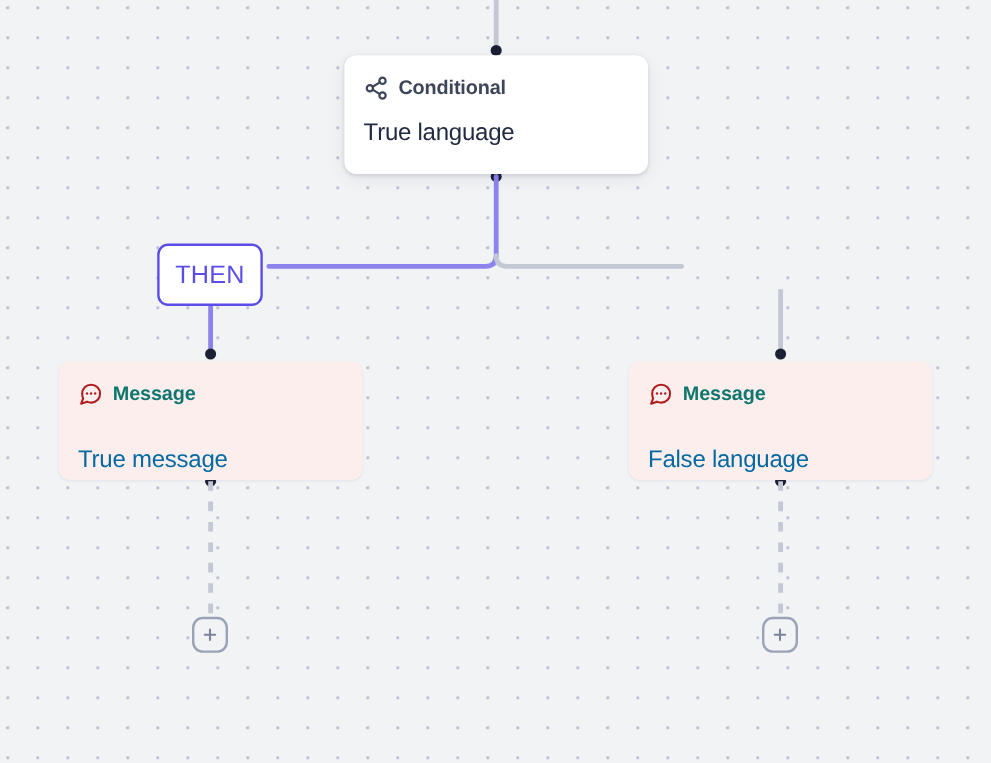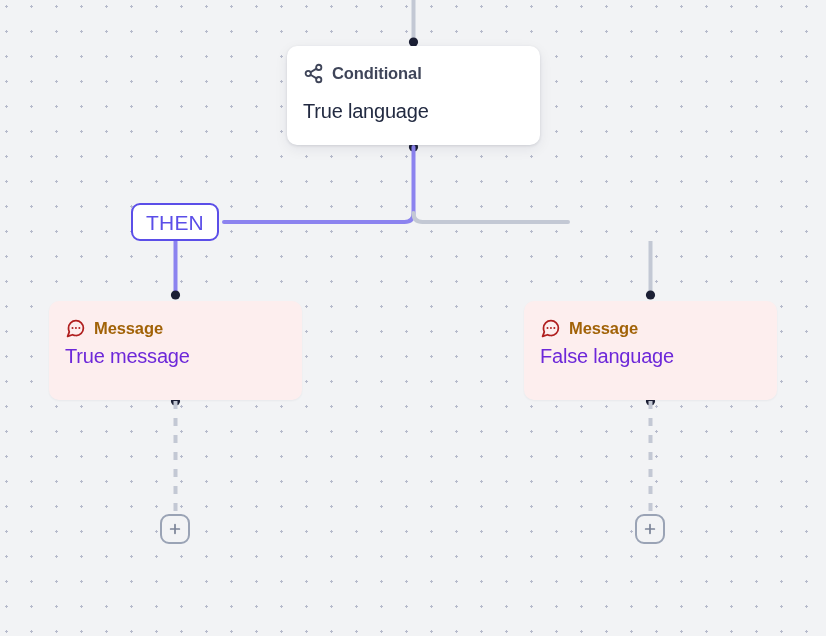--- a/index.html
+++ b/index.html
@@ -73,31 +73,31 @@
   #node-conditional .node-title  { color: #222a41; margin-top: 17px; }
 
   
   .node-message {
     width: 253px;
     height: 99px;
     background: #fdeeee;
     padding: 17px 16px 0 16px;
     box-shadow: 0 1px 2px rgba(30,35,60,0.05);
   }
-  .node-message .node-header { color: #a16207; align-items: center; }
-  .node-message .node-title  { color: #6d28d9; margin-top: 7px; }
+  .node-message .node-header { color: #0f766e; align-items: center; }
+  .node-message .node-title  { color: #0369a1; margin-top: 34px; }
 
   #node-message-true  { left: 49px;  top: 301px; }
   #node-message-false { left: 524px; top: 301px; }
 
   
   .branch-badge {
     position: absolute;
     box-sizing: border-box;
-    height: 38px;
+    height: 52px;
     display: flex;
     align-items: center;
     justify-content: flex-end;
     padding: 0 13px;
     border-radius: 9px;
     background: #ffffff;
     font-size: 21px;
     letter-spacing: 0.2px;
     line-height: 1;
   }

